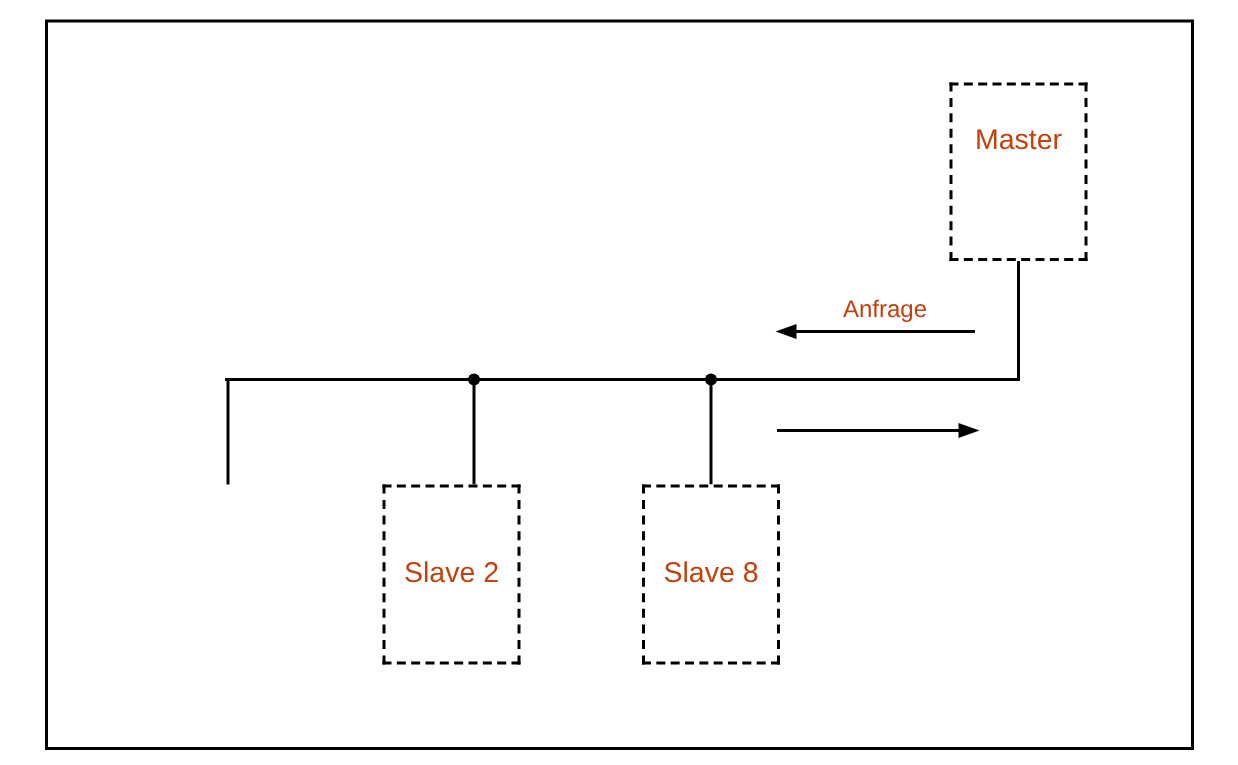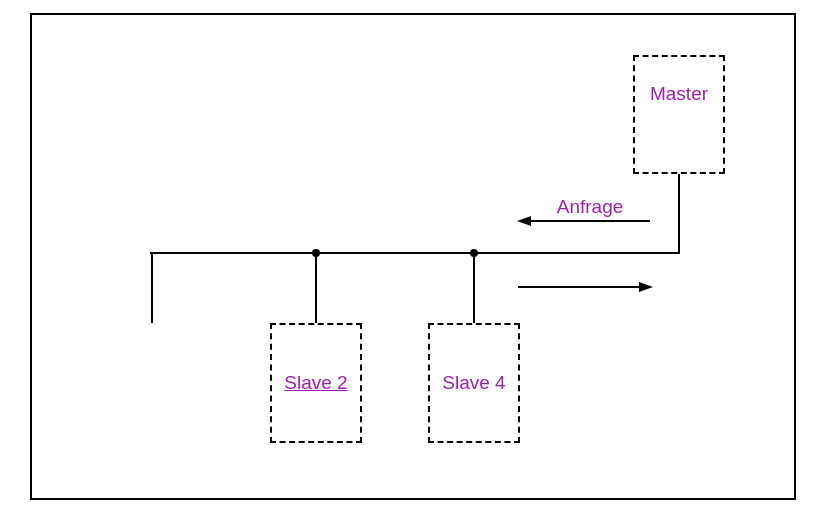--- a/index.html
+++ b/index.html
@@ -6,21 +6,21 @@
     margin: 0;
     padding: 0;
     background: #ffffff;
     font-family: "Liberation Sans", sans-serif;
   }
   .canvas {
     position: relative;
     width: 825px;
     height: 510px;
     background: #ffffff;
-    color: #a21caf;
+    color: #c2410c;
     overflow: hidden;
   }
   .abs { position: absolute; box-sizing: border-box; }
 
   .frame {
     left: 30px; top: 13px;
     width: 766px; height: 487px;
     border: 2px solid #000000;
   }
 
@@ -35,21 +35,21 @@
     white-space: nowrap;
   }
   .node-master {
     left: 633px; top: 55px;
     width: 92px; height: 119px;
     align-items: flex-start;
     padding-top: 26px;
   }
   .node-slave { top: 323px; width: 92px; height: 120px; }
   .node-slave-n { left: 107px; }
-  .node-slave-2 { left: 270px; text-decoration: underline; }
+  .node-slave-2 { left: 255px; }
   .node-slave-1 { left: 428px; }
 
   .hline { background: #000000; height: 2px; }
   .vline { background: #000000; width: 2px; }
 
   .bus-line     { left: 150px; top: 252px; width: 530px; }
   .drop-master  { left: 678px; top: 173px; height: 81px; }
   .drop-slave-n { left: 151px; top: 252px; height: 71px; }
   .drop-slave-2 { left: 315px; top: 252px; height: 71px; }
   .drop-slave-1 { left: 473px; top: 252px; height: 71px; }
@@ -59,21 +59,21 @@
     background: #000000;
     border-radius: 50%;
     top: 249px;
   }
   .dot-slave-2 { left: 312px; }
   .dot-slave-1 { left: 470px; }
 
   .arrow-label {
     width: 140px;
     text-align: center;
-    font-size: 19px;
+    font-size: 16px;
     line-height: 22px;
     white-space: nowrap;
   }
   .label-anfrage { left: 520px; top: 196px; }
   .label-antwort { left: 518px; top: 258px; }
 
   .arrow-line-anfrage { left: 530px; top: 220px; width: 120px; }
   .arrow-line-antwort { left: 518px; top: 286px; width: 122px; }
 
   .arrowhead {
@@ -99,21 +99,21 @@
   <div class="abs junction-dot dot-slave-2"></div>
   <div class="abs junction-dot dot-slave-1"></div>
 
   <div class="abs node node-master">
     <span>Master</span>
   </div>
   <div class="abs node node-slave node-slave-2">
     <span>Slave 2</span>
   </div>
   <div class="abs node node-slave node-slave-1">
-    <span>Slave 4</span>
+    <span>Slave 8</span>
   </div>
 
   <div class="abs arrow-label label-anfrage">Anfrage</div>
   <div class="abs hline arrow-line-anfrage"></div>
   <div class="abs arrowhead head-left"></div>
 
   <div class="abs hline arrow-line-antwort"></div>
   <div class="abs arrowhead head-right"></div>
 
 </div>

